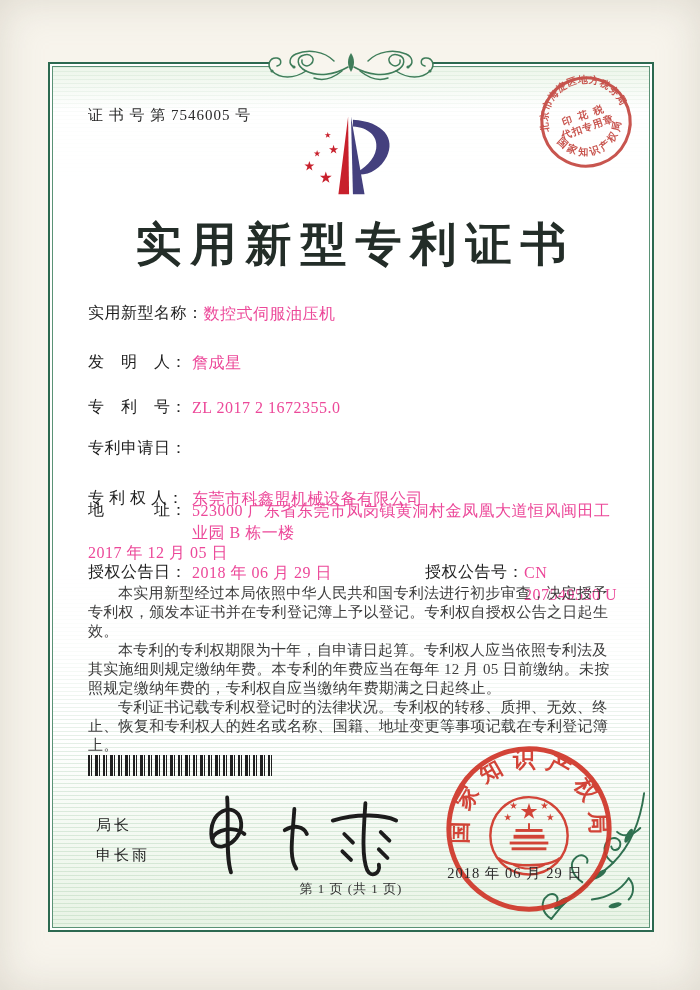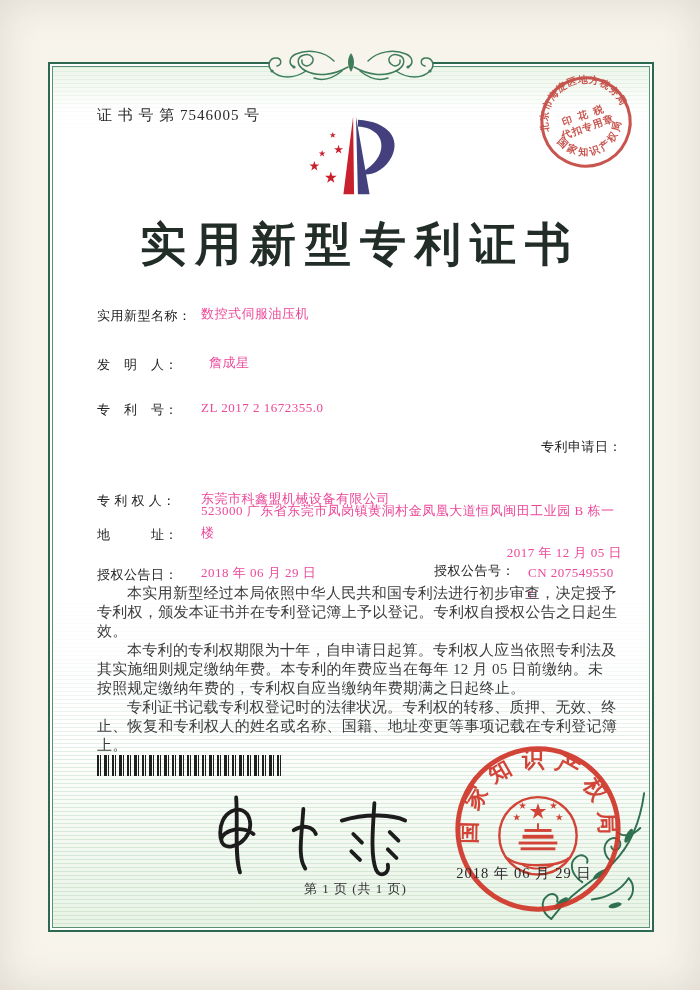--- a/index.html
+++ b/index.html
@@ -27,34 +27,34 @@
       #fff 14%, #fff 58%,
       rgba(255,255,255,.88) 68%, rgba(255,255,255,.42) 80%,
       rgba(255,255,255,.08) 100%);
   }
   .tint{
     position:absolute; inset:3px;
     background:linear-gradient(180deg,
       rgba(214,234,209,.45) 0%, rgba(255,255,255,0) 5%,
       rgba(255,255,255,0) 78%, rgba(210,232,204,.5) 100%);
   }
-  .content{position:absolute; inset:0; z-index:2;margin-left:9px;}
+  .content{position:absolute; inset:0; z-index:2;}
 
   .cert-no{position:absolute; left:38px; top:42px; font-size:15px; letter-spacing:1px; color:#2a2a2a;}
   .logo{position:absolute; left:50%; top:46px; transform:translateX(-50%); width:118px; height:92px;}
   .doc-title{
     position:absolute; left:0; top:150px; width:100%; text-align:center;
     font-size:46px; font-weight:700; letter-spacing:9px; padding-left:9px;
     box-sizing:border-box; color:#232d28;
   }
 
-  .field-row{position:absolute; left:38px; right:30px; display:flex; align-items:flex-end; font-size:13px;}
+  .field-row{position:absolute; left:38px; right:30px; display:flex; align-items:flex-start; font-size:16px;}
   .flabel{flex:0 0 104px; letter-spacing:.5px; color:#1e1e1e; white-space:nowrap;}
   .fvalue{display:inline-block; max-width:434px; line-height:22px; letter-spacing:.5px; color:#ec4899;}
-  .row-0{top:239px;} .row-1{top:288px;gap:8px;} .row-2{top:333px;} .row-3{top:374px;flex-direction:column;}
+  .row-0{top:239px;} .row-1{top:288px;} .row-2{top:333px;} .row-3{top:374px;flex-direction:column;}
   .row-4{top:424px;} .row-5{top:436px;} .row-6{top:498px;}
   .col2{position:absolute; left:337px; top:0; display:flex;}
   .col2 .flabel{flex:0 0 94px;}
 
   .body-text{position:absolute; left:38px; right:34px; top:520px; font-size:15px; line-height:19px; color:#3c3c3c;}
   .body-text p{margin:0; text-indent:2em; letter-spacing:.3px;}
 
   .barcode{
     position:absolute; left:38px; top:691px; width:184px; height:21px;
     background:repeating-linear-gradient(90deg,
@@ -178,20 +178,24 @@
       </div>
 
       <div class="body-text">
         <p>本实用新型经过本局依照中华人民共和国专利法进行初步审查，决定授予专利权，颁发本证书并在专利登记簿上予以登记。专利权自授权公告之日起生效。</p>
         <p>本专利的专利权期限为十年，自申请日起算。专利权人应当依照专利法及其实施细则规定缴纳年费。本专利的年费应当在每年 12 月 05 日前缴纳。未按照规定缴纳年费的，专利权自应当缴纳年费期满之日起终止。</p>
         <p>专利证书记载专利权登记时的法律状况。专利权的转移、质押、无效、终止、恢复和专利权人的姓名或名称、国籍、地址变更等事项记载在专利登记簿上。</p>
       </div>
 
       <div class="barcode"></div>
 
+      <div class="signoff">
+        <div>局长</div>
+        <div>申长雨</div>
+      </div>
 
       <svg class="signature" viewBox="0 0 230 100">
         <g stroke="#1c1c1c" stroke-width="4" fill="none" stroke-linecap="round" stroke-linejoin="round">
           <path d="M20,55 C15,25 45,15 50,35 C55,55 30,70 22,60 C14,50 40,38 54,50"></path>
           <path d="M36,12 C38,40 34,72 40,90"></path>
           <path d="M96,46 C106,40 116,42 119,50"></path>
           <path d="M106,24 C104,54 100,74 108,86"></path>
           <path d="M146,36 C172,28 200,30 212,36"></path>
           <path d="M180,18 C178,48 176,74 182,88 C186,96 196,91 194,82"></path>
           <path d="M158,50 l9,9 M196,48 l9,9 M156,68 l9,9 M194,66 l9,9"></path>

